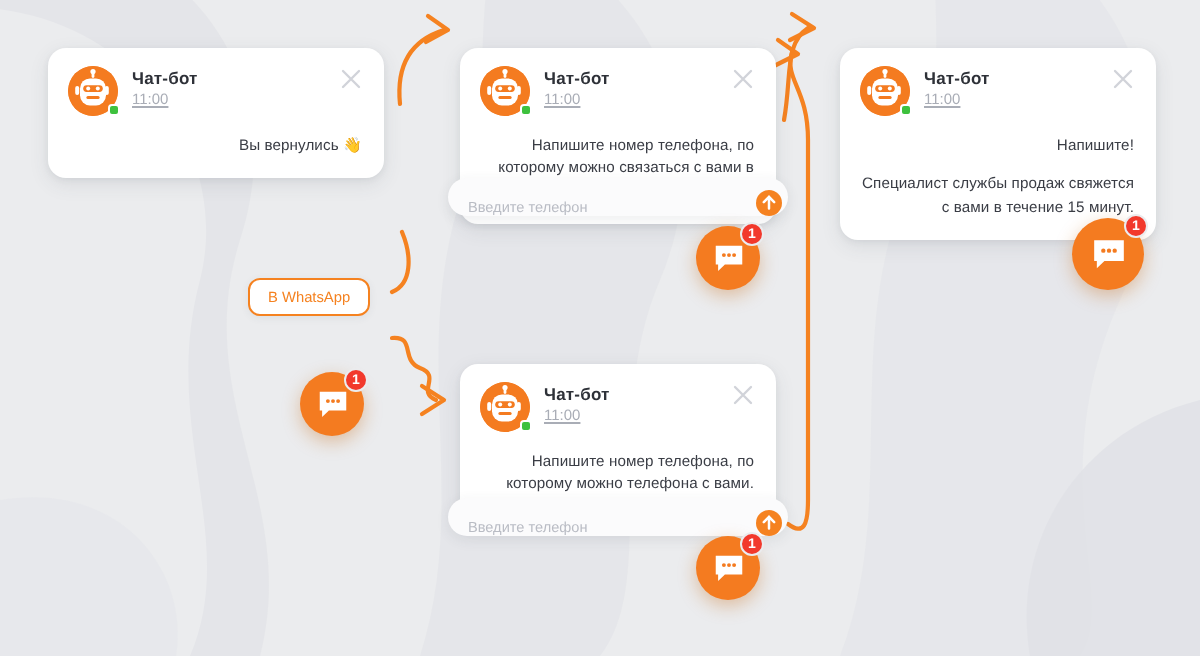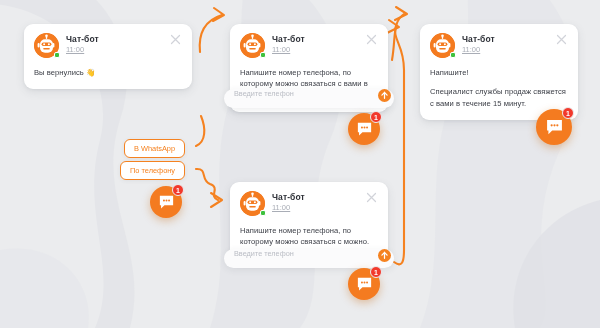--- a/index.html
+++ b/index.html
@@ -44,32 +44,32 @@
   .who { display:flex; flex-direction:column; justify-content:center; padding-top:1px; }
   .bot-name { font-size:8.5px; font-weight:bold; color:#2e3138; line-height:11px; letter-spacing:.1px; }
   .bot-time { font-size:7.5px; color:#a9adb6; line-height:10px;text-decoration:underline; }
   .close-x {
     position:absolute; top:1px; right:0px;
     width:11px; height:11px; opacity:.85;
   }
   .close-x svg { display:block; }
   .msg {
     font-size:7.6px; line-height:11.4px; color:#3a3d45;
-    margin-top:8px; letter-spacing:.05px;
+    margin-top:8px; letter-spacing:.05px;text-align:right;
   }
   .msg.first { margin-top:9px; }
 
   
   .input-row {
     position:absolute;
     height: 19px;
     background:#fbfbfc;
     border-radius: 10px;
     box-shadow: 0 2px 7px rgba(60,64,80,.09);
-    display:flex; align-items:flex-start;
+    display:flex; align-items:flex-end;
     padding: 0 3px 0 10px;
   }
   .input-field {
     flex:1; border:none; outline:none; background:transparent;
     font-family:"Liberation Sans", sans-serif;
     font-size:7.3px; color:#4a4d55;
     padding:0;
   }
   .input-field::placeholder { color:#b9bcc4; }
   .send-btn {
@@ -270,33 +270,32 @@
       <div class="who">
         <span class="bot-name">Чат-бот</span>
         <span class="bot-time">11:00</span>
       </div>
       <span class="close-x">
         <svg viewBox="0 0 11 11" width="11" height="11">
           <path d="M1.5 1.5 L9.5 9.5 M9.5 1.5 L1.5 9.5" stroke="#c9ccd3" stroke-width="1.2" stroke-linecap="round"></path>
         </svg>
       </span>
     </div>
-    <div class="msg first">Напишите номер телефона, по которому можно связаться с можно.</div>
+    <div class="msg first">Напишите номер телефона, по которому можно телефона с вами.</div>
   </div>
   <div class="input-row" style="left:224px; top:249px; width:170px;">
     <input class="input-field" type="text" placeholder="Введите телефон" style="">
     <button class="send-btn">
       <svg viewBox="0 0 13 13" width="13" height="13">
         <path d="M6.5 3.4 L6.5 9.3 M6.5 3.4 L3.9 6.1 M6.5 3.4 L9.1 6.1" stroke="#fff" stroke-width="1.25" stroke-linecap="round" stroke-linejoin="round" fill="none"></path>
       </svg>
     </button>
   </div>
 
   <button class="quick" style="left:124px; top:139px;">В WhatsApp</button>
-  <button class="quick" style="left:120px; top:161px;">По телефону</button>
 
   <div class="launcher" style="left:150px; top:186px;">
     <svg class="bubble" viewBox="0 0 20 20" width="17" height="17">
       <path d="M2.2 2.2 H17.8 V13.2 H7.6 L3.6 17 V13.2 H2.2 Z" fill="#fff"></path>
       <circle cx="7" cy="7.7" r="1.15" fill="#f47b20"></circle>
       <circle cx="10" cy="7.7" r="1.15" fill="#f47b20"></circle>
       <circle cx="13" cy="7.7" r="1.15" fill="#f47b20"></circle>
     </svg>
     <span class="badge">1</span>
   </div>

